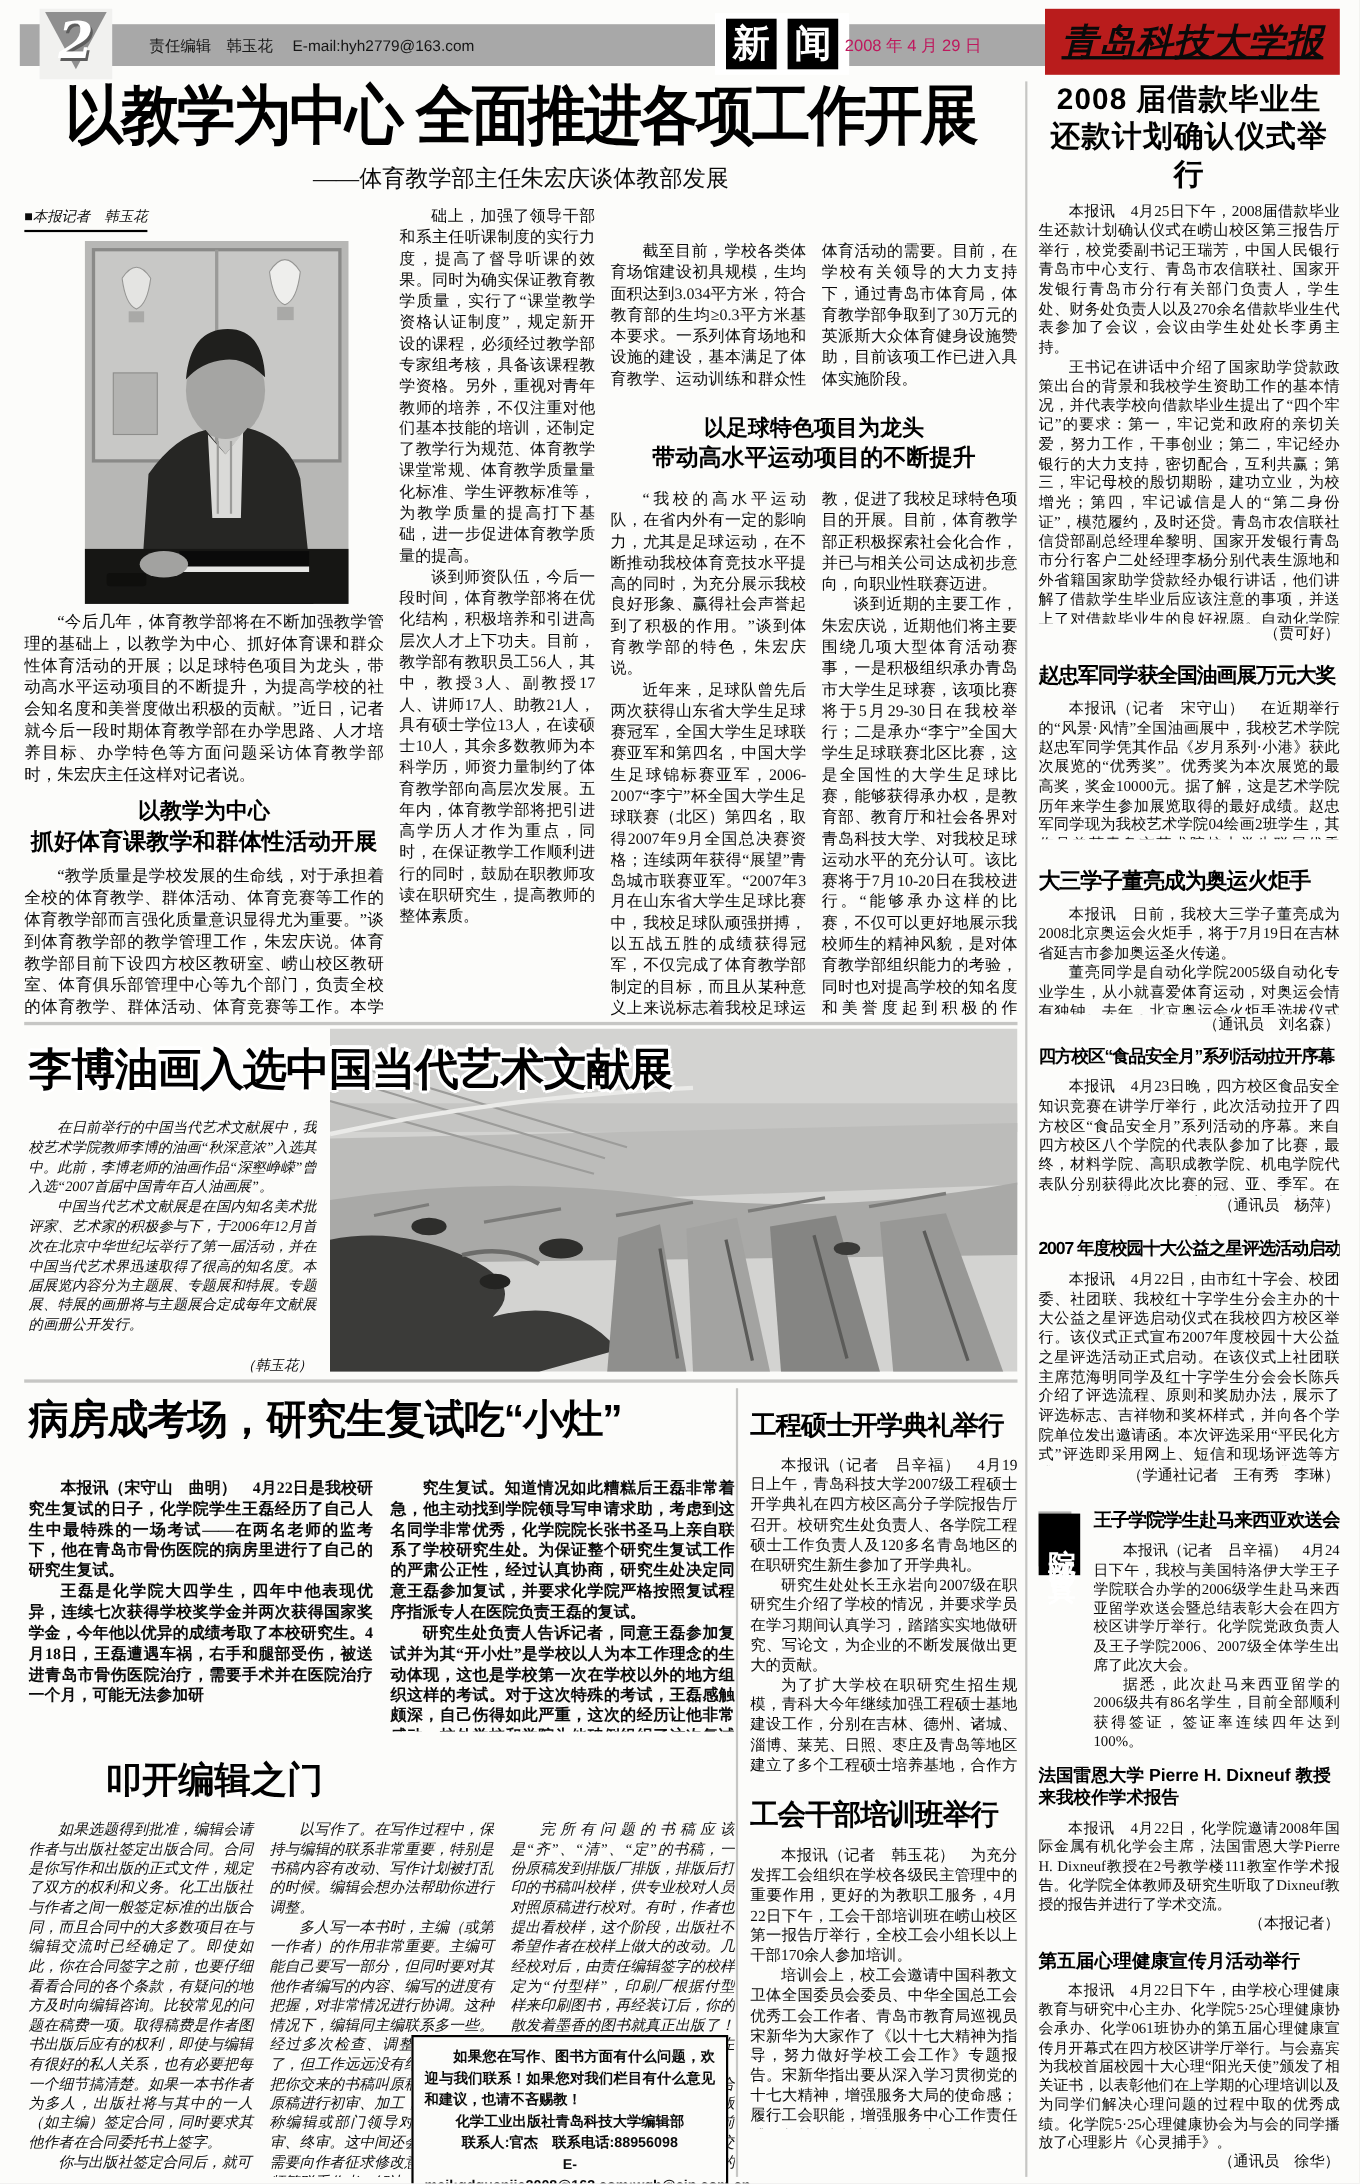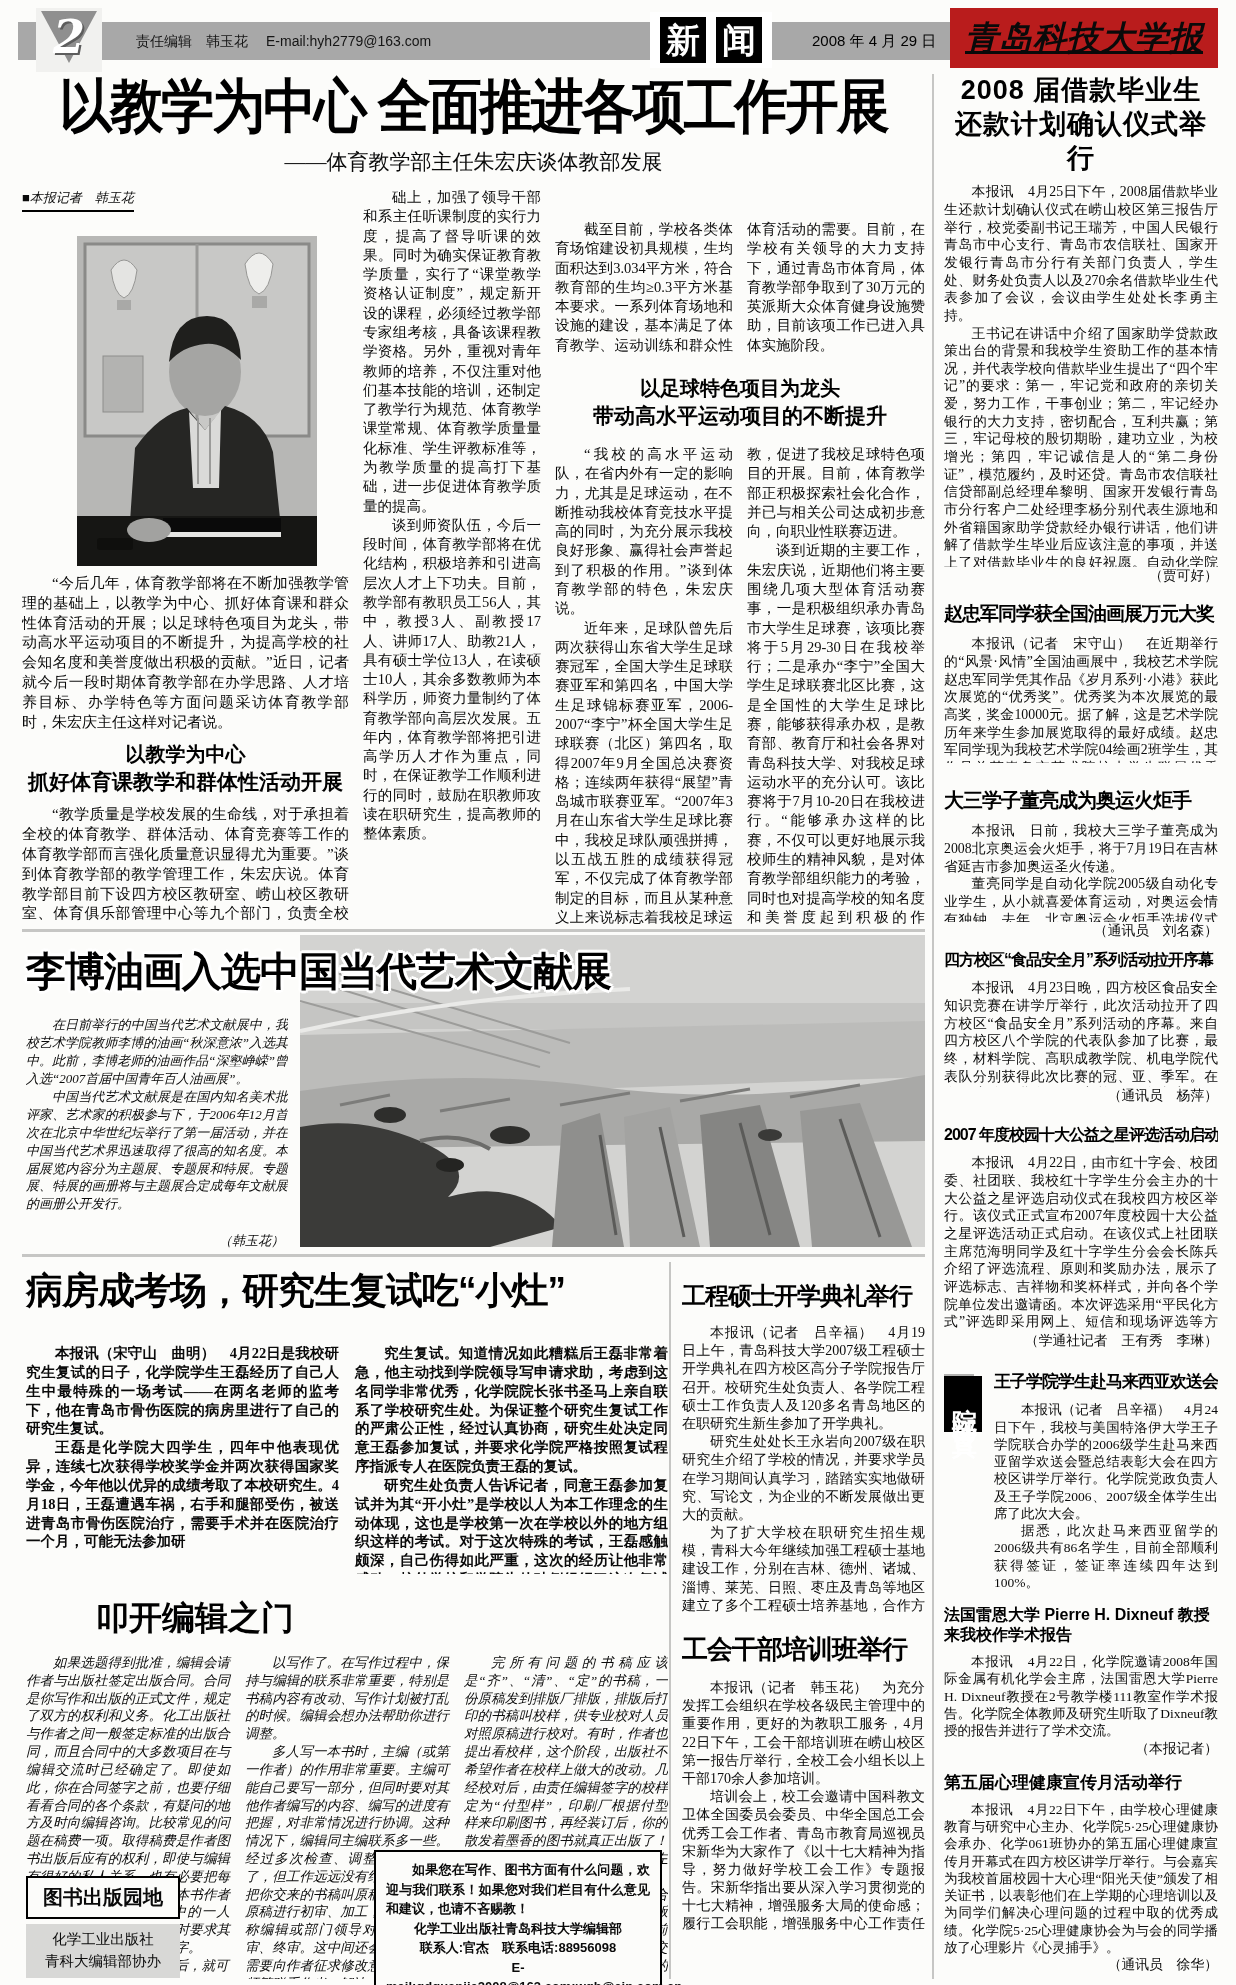--- a/index.html
+++ b/index.html
@@ -14,34 +14,34 @@
   .numwrap{position:absolute;left:36px;top:8px;width:66px;height:64px;background:#f1f1ef;}
   .tri{position:absolute;left:5px;top:3px;width:0;height:0;
        border-left:28px solid transparent;border-right:28px solid transparent;border-top:52px solid #8f8f8f;}
   .num{position:absolute;left:0;top:2px;width:66px;text-align:center;
        font:italic 900 46px "DejaVu Serif",serif;color:#fff;text-shadow:2px 2px 0 #5d5d5d;}
   .editor{position:absolute;left:136px;top:33px;font:14px "Liberation Sans","DejaVu Sans",sans-serif;color:#151515;}
   .editor span{margin-right:18px;}
   .banner{position:absolute;left:650px;top:12px;background:#fff;padding:5px 10px;display:flex;gap:10px;}
   .bchar{width:46px;height:46px;background:#000;color:#fff;text-align:center;
          font:900 34px/46px "Liberation Sans","DejaVu Sans",sans-serif;}
-  .date{position:absolute;left:812px;top:32px;font:15px "Liberation Sans","DejaVu Sans",sans-serif;color:#000000;}
+  .date{position:absolute;left:768px;top:32px;font:15px "Liberation Sans","DejaVu Sans",sans-serif;color:#be185d;}
   .masthead{position:absolute;left:950px;top:8px;width:268px;height:60px;background:#b91c1c;
             display:flex;align-items:center;justify-content:center;
             font:italic 700 33px "DejaVu Serif",serif;letter-spacing:1px;text-decoration:underline;}
 
   
   .main{position:absolute;left:22px;top:76px;width:903px;}
   .main-h1{font-size:53px;line-height:1.02;text-align:center;white-space:nowrap;letter-spacing:-2px;
            transform:scaleY(1.1);transform-origin:top;}
   .main-sub{text-align:center;font-size:21px;margin-top:18px;}
   .main-body{display:flex;gap:14px;margin-top:12px;height:736px;overflow:hidden;}
   .colA{width:327px;flex:none;}
   .byline{font:13px "Liberation Sans","DejaVu Sans",sans-serif;border-bottom:2px solid #000;
-          display:inline-block;padding-bottom:3px;margin-bottom:24px;font-style:italic;}
+          display:inline-block;padding-bottom:3px;margin-bottom:8px;font-style:italic;}
   .photo1{width:240px;height:330px;margin-left:55px;margin-bottom:8px;}
   .colA p{font-size:15px;line-height:1.32;}
   .subhd{text-align:center;margin:9px 0;}
   .subhd .l1{font-size:20px;display:block;}
   .subhd .l2{font-size:21px;display:block;}
   .colB{width:178px;flex:none;font-size:14.5px;line-height:1.33;}
   .groupC{width:370px;flex:none;display:flex;flex-direction:column;margin-top:32px;}
   .ctop{height:146px;column-count:2;column-gap:14px;font-size:14.5px;line-height:1.33;overflow:hidden;}
   .cbot{flex:1;column-count:2;column-gap:14px;font-size:14.5px;line-height:1.33;overflow:hidden;margin-top:6px;}
 
@@ -236,27 +236,20 @@
     <div class="kk-col">
       <p>以写作了。在写作过程中，保持与编辑的联系非常重要，特别是书稿内容有改动、写作计划被打乱的时候。编辑会想办法帮助你进行调整。</p>
       <p>多人写一本书时，主编（或第一作者）的作用非常重要。主编可能自己要写一部分，但同时要对其他作者编写的内容、编写的进度有把握，对非常情况进行协调。这种情况下，编辑同主编联系多一些。经过多次检查、调整，书稿出来了，但工作远远没有结束。出版社把你交来的书稿叫原稿，编辑要对原稿进行初审、加工，请其他高职称编辑或部门领导对书稿进行复审、终审。这中间还会有一些问题需要向作者征求修改意见。所以要频繁联系作者。解决</p>
     </div>
     <div class="kk-col">
       <p>完所有问题的书稿应该是“齐”、“清”、“定”的书稿，一份原稿发到排版厂排版，排版后打印的书稿叫校样，供专业校对人员对照原稿进行校对。有时，作者也提出看校样，这个阶段，出版社不希望作者在校样上做大的改动。几经校对后，由责任编辑签字的校样定为“付型样”，印刷厂根据付型样来印刷图书，再经装订后，你的散发着墨香的图书就真正出版了！——从交稿到正式出版，要半年左右的时间。</p>
       <p>图书出版时，编辑会及时按合同向你寄送免费样书。图书出版后，要按合同向你支付稿费，之前要向财务部门申报，因为可能要交纳个人所得税，许多时候还要你的配合和理解。</p>
     </div>
   </div>
 
-  <div class="garden">
-    <div class="g-title">图书出版园地</div>
-    <div class="g-sub">
-      <div>化学工业出版社</div>
-      <div>青科大编辑部协办</div>
-    </div>
-  </div>
   <div class="contact">
     <div class="c1">如果您在写作、图书方面有什么问题，欢迎与我们联系！如果您对我们栏目有什么意见和建议，也请不吝赐教！</div>
     <div class="cc">化学工业出版社青岛科技大学编辑部</div>
     <div class="cc">联系人:官杰　联系电话:88956098</div>
     <div class="cc">E-mail:qdguanjie2008@163.com;wqh@cip.com.cn</div>
   </div>
 
   <div class="mid">
     <div class="mid-h h1 hd">工程硕士开学典礼举行</div>
     <div class="mid-b b1">

